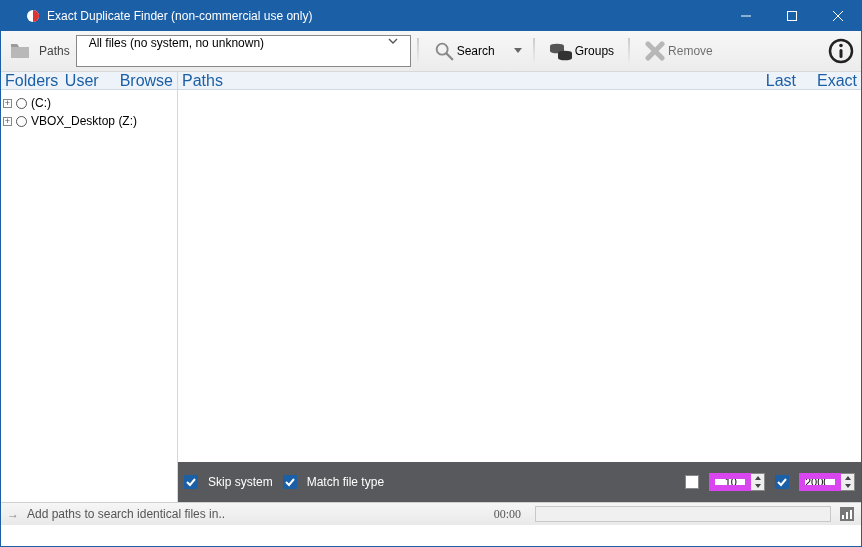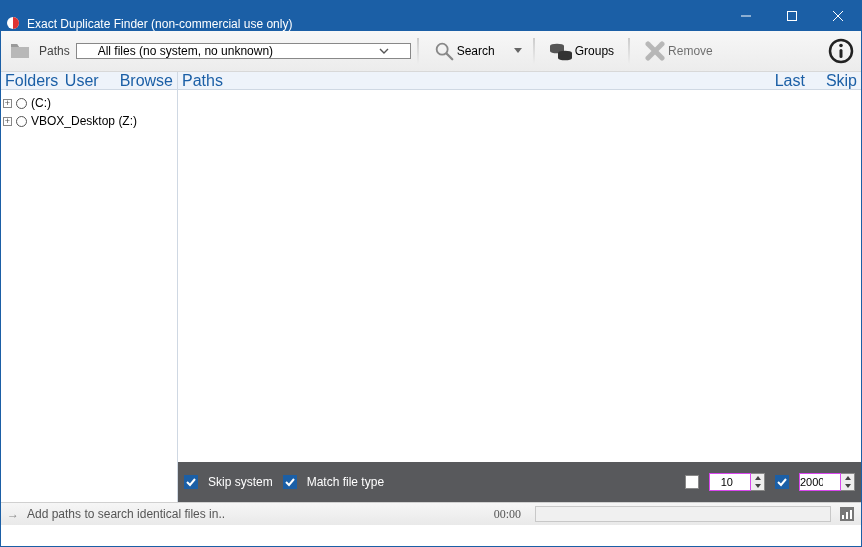--- a/index.html
+++ b/index.html
@@ -1,26 +1,26 @@
 <!DOCTYPE html>
 <html><head>
 <meta charset="utf-8">
 <style>
   * { box-sizing: border-box; margin: 0; padding: 0; }
   body { font-family: "Segoe UI", Tahoma, sans-serif; font-size: 12px; background: #fff; color: #000; width: 862px; height: 547px; overflow: hidden; border: 1px solid #1b5fa6; }
-  .titlebar { height: 30px; background: #1b5fa6; color: #fff; display: flex; align-items: flex-end; padding-left: 4px; }
+  .titlebar { height: 30px; background: #1b5fa6; color: #fff; display: flex; align-items: center; padding-left: 24px; }
   .titlebar .app-icon { width:16px; height:16px; margin-right:6px; display:flex; align-items:center; justify-content:center; }
   .titlebar .title { flex: 1; font-size: 12px; }
   .winbtn { width: 46px; height: 30px; display:flex; align-items:center; justify-content:center; color:#fff; }
   .winbtn svg { width:10px; height:10px; }
 
   .toolbar { height: 41px; background: linear-gradient(#f7f7f7,#ececec); border-bottom:1px solid #d8d8d8; display:flex; align-items:center; padding:0 6px; gap:6px; }
   .tb-icon { width:26px; height:26px; display:flex; align-items:center; justify-content:center; }
   .tb-label { color:#444; font-size:12px; }
-  .combo { flex:0 0 335px; height:16px; border:1px solid #888; background:#fff; display:flex; align-items:center; padding:0 21px; justify-content:space-between; }
+  .combo { flex:0 0 335px; height:32px; border:1px solid #888; background:#fff; display:flex; align-items:flex-start; padding:0 12px; justify-content:space-between; }
   .combo span { font-size:12px; }
   .combo .chev { width:10px;height:10px; }
   .tbtn { height:32px; display:flex; align-items:center; gap:2px; padding:0 8px; border-radius:2px; }
   .split-arrow { width:18px; display:flex; align-items:center; justify-content:center; }
   .sep { width:2px; height:26px; background:linear-gradient(#ccc,#eee); }
   .spacer { flex:1; }
   .info-icon { width:28px; height:28px; }
 
   .main { display:flex; height: calc(547px - 30px - 41px - 23px - 23px); }
   .left { width:177px; border-right:1px solid #cfd8e3; display:flex; flex-direction:column; }
@@ -35,21 +35,21 @@
 
   .right-pane { flex:1; display:flex; flex-direction:column; }
   .rp-body { flex:1; background:#fff; }
 
   .filterbar { height:40px; background:#58595c; color:#fff; display:flex; align-items:center; padding:0 6px; gap:10px; font-size:12px; }
   .checkbox { width:14px; height:14px; background:#fff; border:1px solid #888; display:flex; align-items:center; justify-content:center; }
   .checkbox.checked { background:#1b5fa6; border-color:#1b5fa6; }
   .checkbox.checked svg { width:10px;height:10px; }
   .filterbar .flex { flex:1; }
   .spin { display:flex; align-items:center; }
-  .spin input { width:42px; height:18px; border:1px solid #d946ef; font-size:11px; text-align:right; padding-right:17px; }
+  .spin input { width:42px; height:18px; border:6px solid #d946ef; font-size:11px; text-align:right; padding-right:8px; }
   .spin .arrows { width:14px; height:18px; background:#eee; border:1px solid #888; border-left:none; display:flex; flex-direction:column; }
   .spin .arrows div { flex:1; display:flex; align-items:center; justify-content:center; }
   .spin .arrows svg { width:6px; height:4px; }
 
   .statusbar { height:23px; background:linear-gradient(#f6f6f6,#e9e9e9); border-top:1px solid #d0d0d0; display:flex; align-items:center; padding:0 6px; gap:8px; font-size:12px; color:#555; }
   .statusbar .arrow { color:#888; }
   .statusbar .msg { flex:0 0 auto; }
   .statusbar .fill { flex:1; }
   .statusbar .time { padding-right:6px;font-family:Liberation Serif, serif; }
   .statusbar .progress { width:296px; height:16px; background:#f0f0f0; border:1px solid #c8c8c8; }
@@ -161,21 +161,21 @@
         <div class="radio"></div>
         <span>VBOX_Desktop (Z:)</span>
       </div>
     </div>
   </div>
   <div class="right-pane">
     <div class="panel-head">
       <span class="blue">Paths</span>
       <div class="right">
         <span>Last</span>
-        <span>Skip</span>
+        <span>Exact</span>
       </div>
     </div>
     <div class="rp-body"></div>
 
     <div class="filterbar">
       <div class="checkbox checked">
         <svg viewBox="0 0 10 10">
             <path d="M1 5l3 3 5-6" fill="none" stroke="#fff" stroke-width="2"></path>
           </svg>
       </div>

